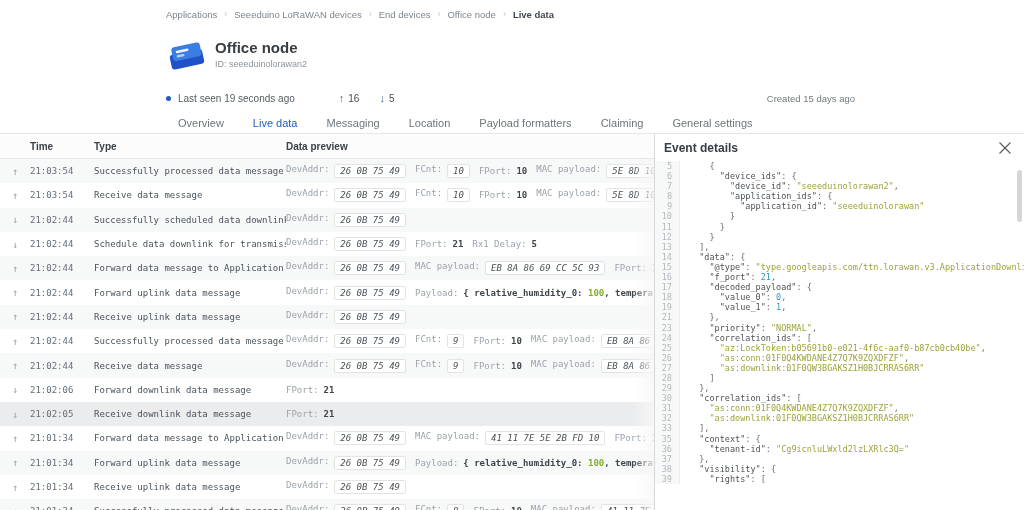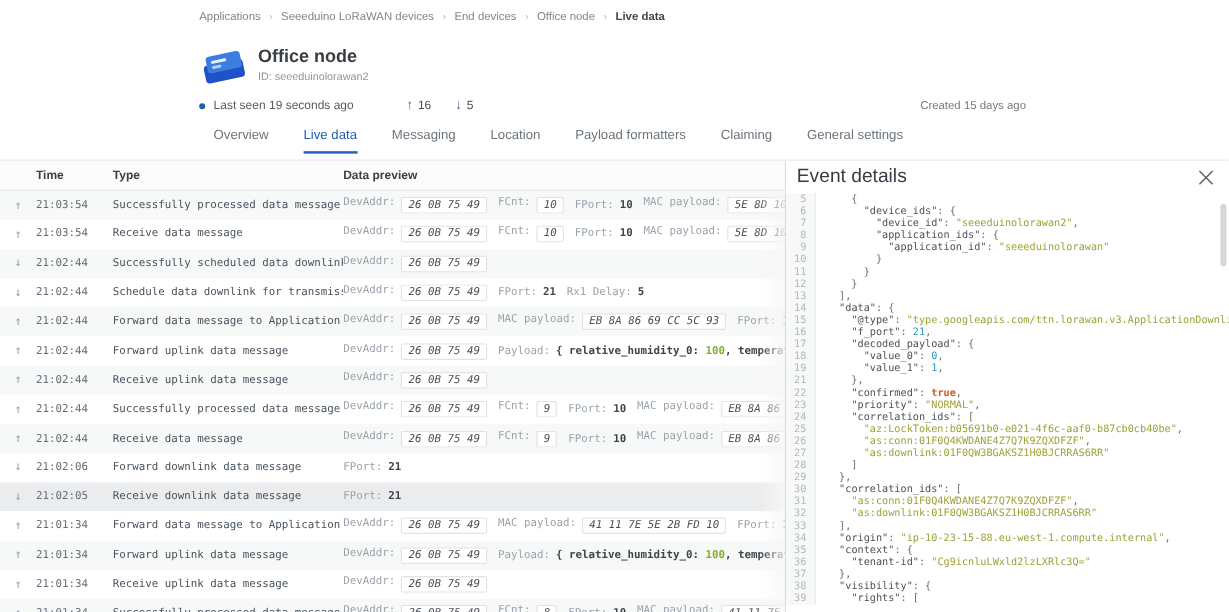--- a/index.html
+++ b/index.html
@@ -12,21 +12,21 @@
   .crumb { cursor:pointer; }
   .crumb.current { color:#40474e; font-weight:700; }
   .crumb-sep { margin:0 7px; color:#b9bfc6; font-size:9px; }
 
   
   .device-header { margin-left:166px; width:689px; }
   .title-row { display:flex; align-items:flex-start; margin-top:11px; }
   .dev-icon { width:42px; margin-right:7px; margin-top:1px; }
   .dev-title { font-size:15px; font-weight:700; color:#383d42; }
   .dev-id { font-size:9px; color:#8d959d; margin-top:3px; }
-  .status-row { display:flex; align-items:center; margin-top:4px; height:14px; font-size:10px; color:#565d64; }
+  .status-row { display:flex; align-items:center; margin-top:15px; height:14px; font-size:10px; color:#565d64; }
   .dot { width:5px; height:5px; border-radius:50%; background:#1e5dbc; margin-right:7px; }
   .counts { display:flex; gap:20px; margin-left:44px; }
   .cnt { display:flex; align-items:center; gap:4px; color:#454c54; font-size:10px; }
   .cnt .arr { color:#44639c; font-size:11px; }
   .created { margin-left:auto; color:#72797f; font-size:9.5px; }
 
   
   .tabs { display:flex; gap:29px; margin-top:12px; margin-left:12px; font-size:11px; color:#6d757c; }
   .tab { padding-bottom:7px; cursor:pointer; border-bottom:2px solid transparent; }
   .tab.active { color:#1e5dbc; border-bottom-color:#1e5dbc; }
@@ -48,21 +48,21 @@
   .lbl { color:#9aa3ac; margin-right:5px; }
   .boxval { border:1px solid #e3e3e4; background:#fff; border-radius:2px; padding:1px 5px; color:#4a5158;font-style:italic; }
   .kvval { color:#3e454c; font-weight:700; }
   .pp-p, .pp-k { color:#3e454c; font-weight:700; }
   .pp-n { color:#7fb02c; font-weight:700; }
   .fade { position:absolute; top:25px; right:0; bottom:0; width:22px; background:linear-gradient(to right, rgba(250,250,250,0), rgba(247,247,247,.85)); pointer-events:none; }
 
   
   .details-pane { flex:1; position:relative; background:#fff; }
   .details-head { height:27px; display:flex; align-items:center; justify-content:space-between; padding:0 10px 0 9px; }
-  .details-title { font-size:16px; font-weight:400; color:#373d44; }
+  .details-title { font-size:12px; font-weight:700; color:#373d44; }
   .close-btn { width:18px; height:18px; display:flex; align-items:center; justify-content:center; cursor:pointer; }
   .code { position:absolute; top:27px; left:0; right:0; bottom:0; overflow:hidden; font-family:"DejaVu Sans Mono", monospace; font-size:8.5px; line-height:10.1px; }
   .cl { display:flex; height:10.1px; }
   .ln { width:25px; flex:none; text-align:right; padding-right:7px; color:#b3b8bd; background:#f7f8f8; border-right:1px solid #ececec; }
   .lc { white-space:pre; padding-left:9px; color:#6b6b6b; overflow:hidden; }
   .tok-p { color:#6b6b6b; }
   .tok-k { color:#4e5358; }
   .tok-s { color:#9ea339; }
   .tok-n { color:#2e9bc0; }
   .tok-b { color:#cf5c28; font-weight:700; }
@@ -469,24 +469,20 @@
           </div>
           <div class="cl">
             <span class="ln">19</span>
             <span class="lc"><span class="tok-p">      </span><span class="tok-k">"value_1"</span><span class="tok-p">: </span><span class="tok-n">1</span><span class="tok-p">,</span></span>
           </div>
           <div class="cl">
             <span class="ln">21</span>
             <span class="lc"><span class="tok-p">    },</span></span>
           </div>
           <div class="cl">
-            <span class="ln">22</span>
-            <span class="lc"><span class="tok-p">    </span><span class="tok-k">"confirmed"</span><span class="tok-p">: </span><span class="tok-b">true</span><span class="tok-p">,</span></span>
-          </div>
-          <div class="cl">
             <span class="ln">23</span>
             <span class="lc"><span class="tok-p">    </span><span class="tok-k">"priority"</span><span class="tok-p">: </span><span class="tok-s">"NORMAL"</span><span class="tok-p">,</span></span>
           </div>
           <div class="cl">
             <span class="ln">24</span>
             <span class="lc"><span class="tok-p">    </span><span class="tok-k">"correlation_ids"</span><span class="tok-p">: [</span></span>
           </div>
           <div class="cl">
             <span class="ln">25</span>
             <span class="lc"><span class="tok-p">      </span><span class="tok-s">"az:LockToken:b05691b0-e021-4f6c-aaf0-b87cb0cb40be"</span><span class="tok-p">,</span></span>
@@ -515,24 +511,20 @@
             <span class="ln">31</span>
             <span class="lc"><span class="tok-p">    </span><span class="tok-s">"as:conn:01F0Q4KWDANE4Z7Q7K9ZQXDFZF"</span><span class="tok-p">,</span></span>
           </div>
           <div class="cl">
             <span class="ln">32</span>
             <span class="lc"><span class="tok-p">    </span><span class="tok-s">"as:downlink:01F0QW3BGAKSZ1H0BJCRRAS6RR"</span></span>
           </div>
           <div class="cl">
             <span class="ln">33</span>
             <span class="lc"><span class="tok-p">  ],</span></span>
-          </div>
-          <div class="cl">
-            <span class="ln">34</span>
-            <span class="lc"><span class="tok-p">  </span><span class="tok-k">"origin"</span><span class="tok-p">: </span><span class="tok-s">"ip-10-23-15-88.eu-west-1.compute.internal"</span><span class="tok-p">,</span></span>
           </div>
           <div class="cl">
             <span class="ln">35</span>
             <span class="lc"><span class="tok-p">  </span><span class="tok-k">"context"</span><span class="tok-p">: {</span></span>
           </div>
           <div class="cl">
             <span class="ln">36</span>
             <span class="lc"><span class="tok-p">    </span><span class="tok-k">"tenant-id"</span><span class="tok-p">: </span><span class="tok-s">"Cg9icnluLWxld2lzLXRlc3Q="</span></span>
           </div>
           <div class="cl">

